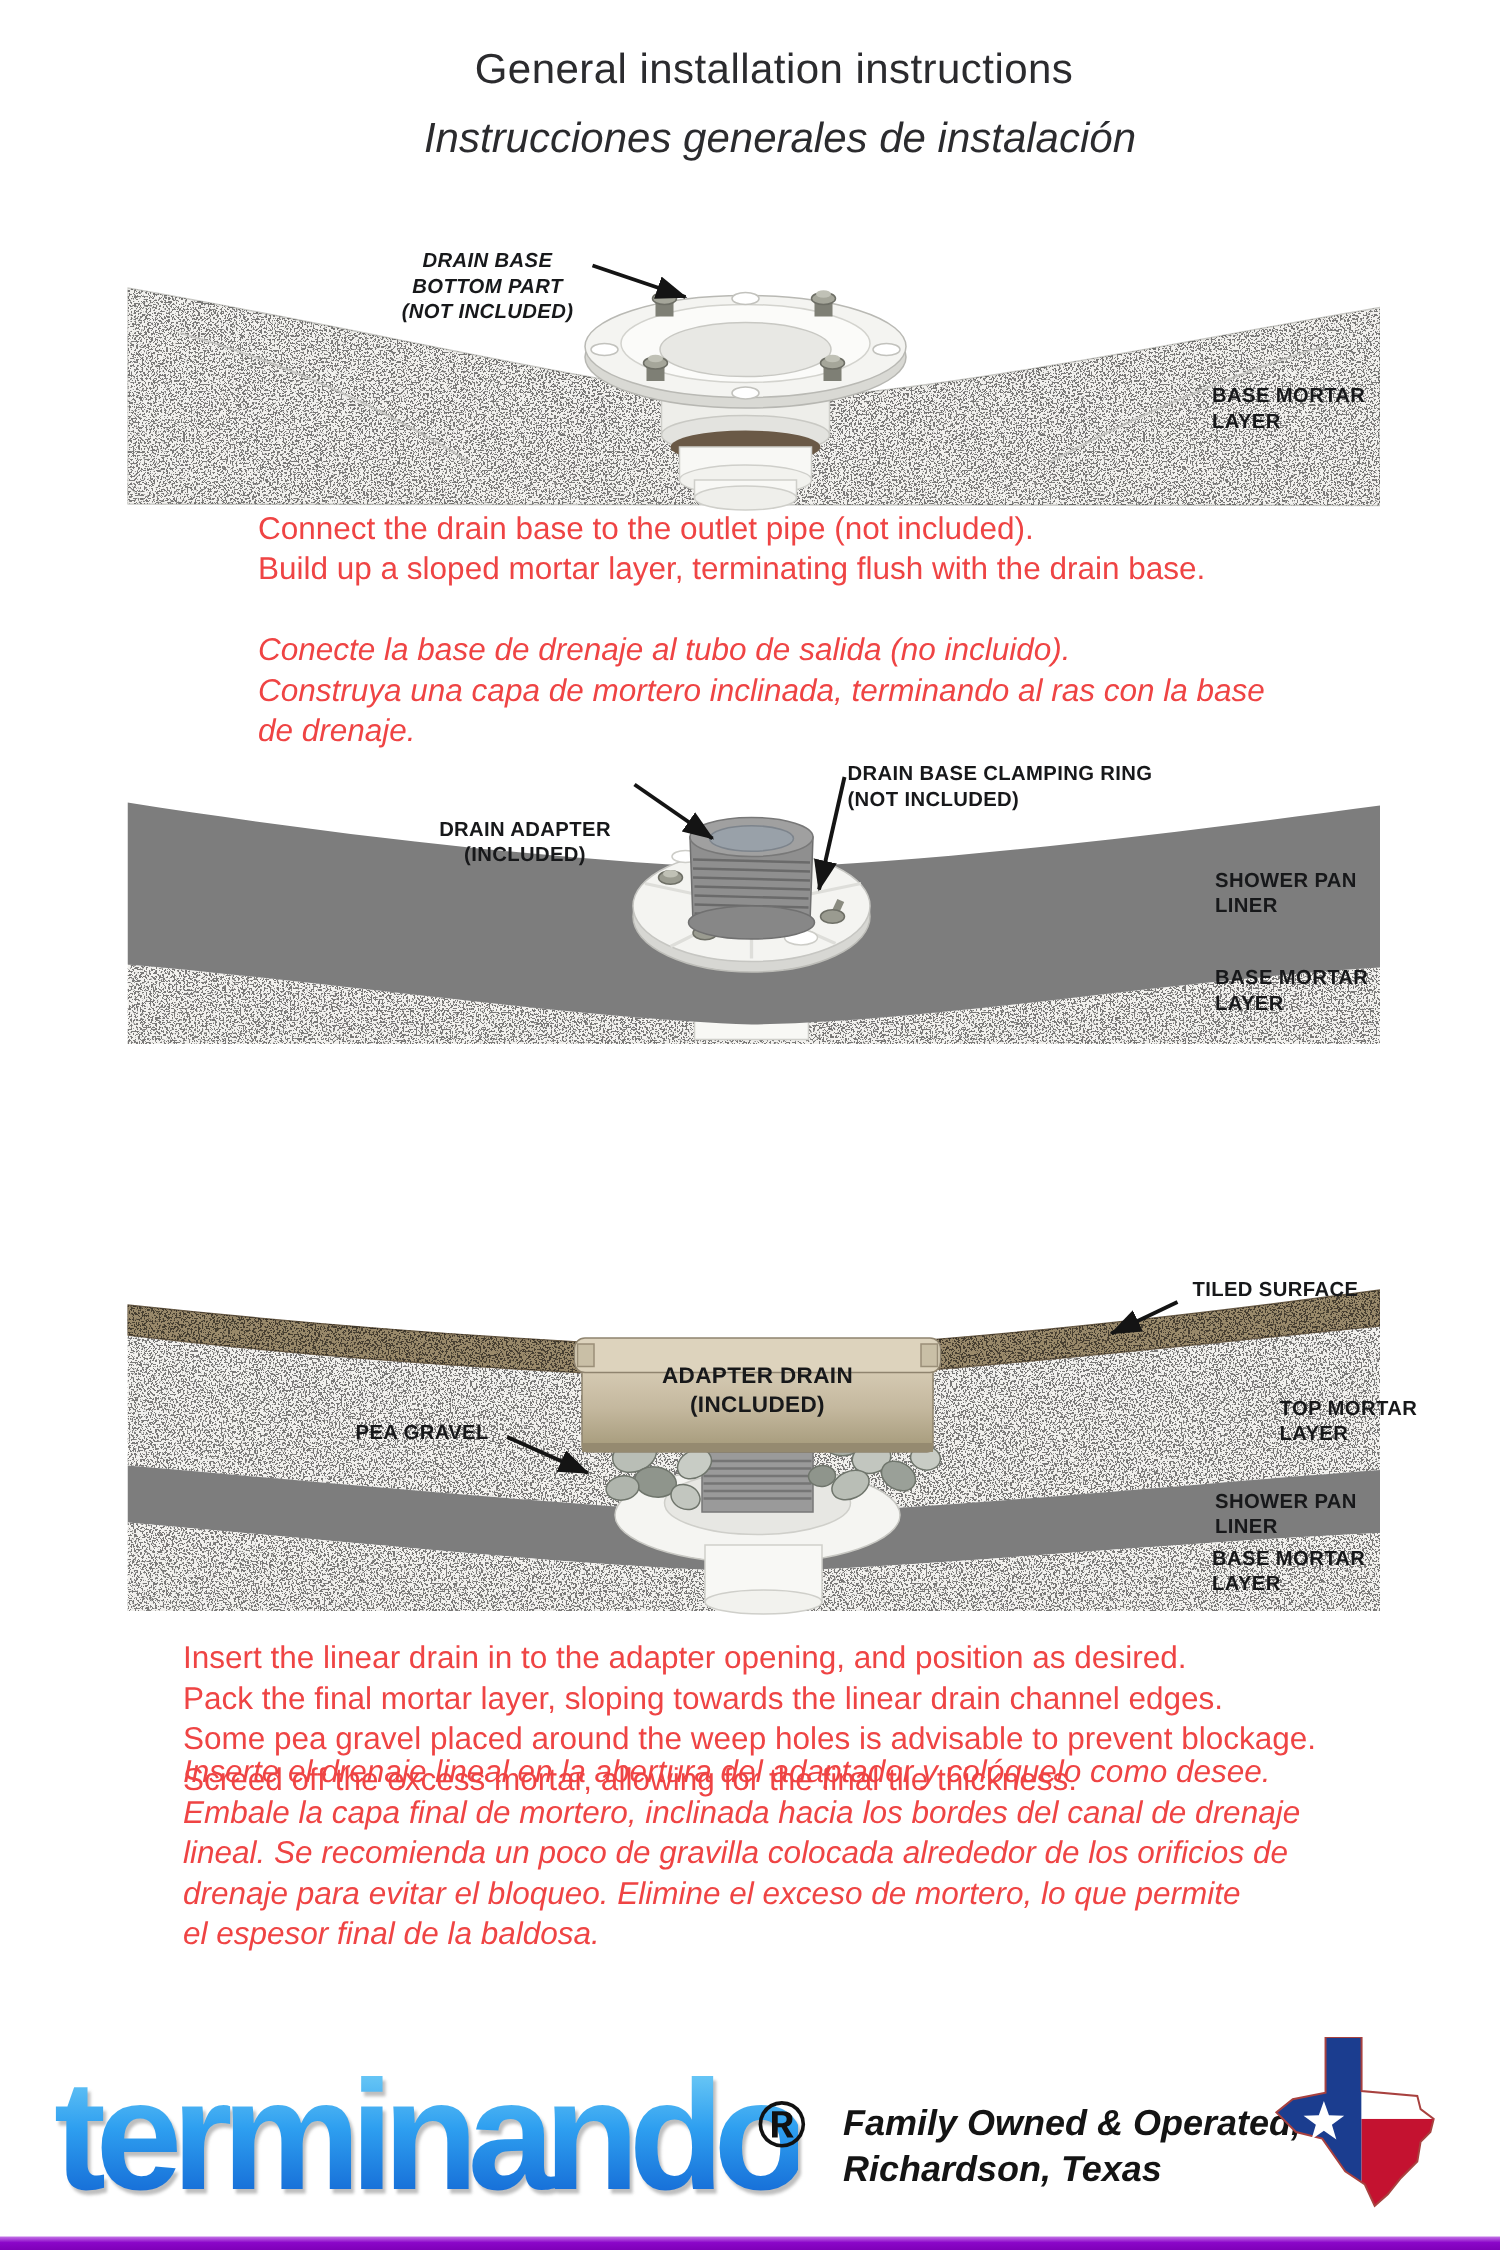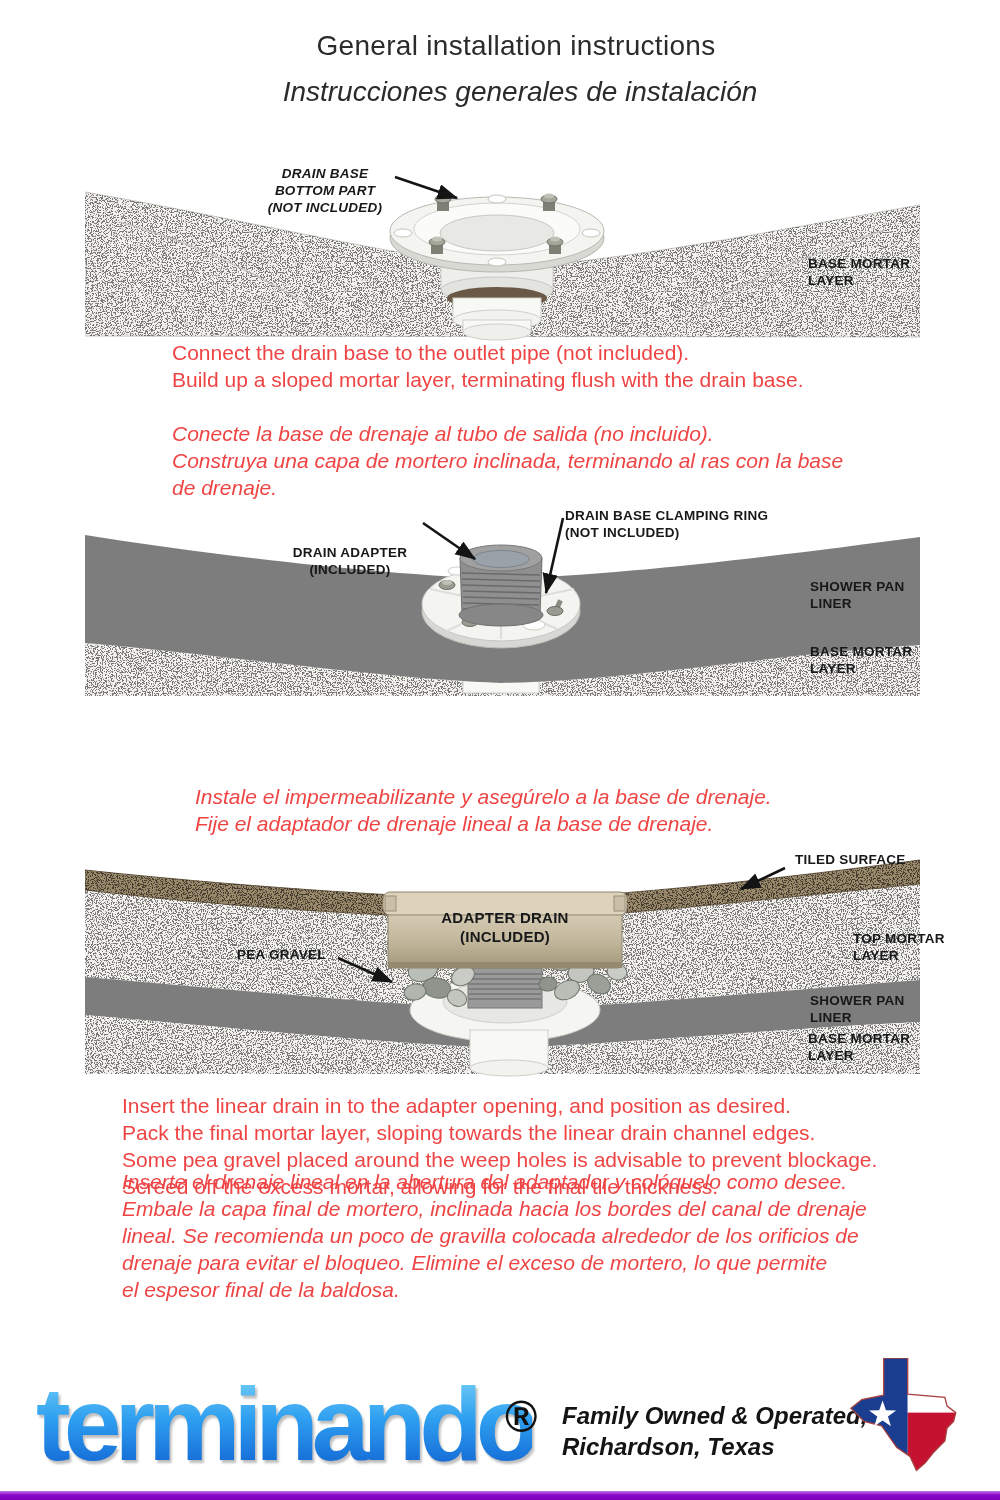--- a/index.html
+++ b/index.html
@@ -167,22 +167,20 @@
   </svg>
   <div class="abs dlabel center" style="left:280px;top:512px;width:140px;margin-top:32px;">DRAIN ADAPTER
 (INCLUDED)</div>
   <div class="abs dlabel" style="left:565px;top:507px;">DRAIN BASE CLAMPING RING
 (NOT INCLUDED)</div>
   <div class="abs dlabel" style="left:810px;top:578px;">SHOWER PAN
 LINER</div>
   <div class="abs dlabel" style="left:810px;top:643px;">BASE MORTAR
 LAYER</div>
 
-  <div class="abs para es" style="left:195px;top:759px;width:780px;">Instale el impermeabilizante y asegúrelo a la base de drenaje.
-Fije el adaptador de drenaje lineal a la base de drenaje.</div>
 
   <svg class="abs" style="left:85px;top:852px;" width="835" height="225" viewBox="0 0 835 225">
     <defs>
       <filter id="nz3" x="-5%" y="-5%" width="110%" height="110%">
         <feTurbulence type="fractalNoise" baseFrequency="0.8" numOctaves="2" seed="19"></feTurbulence>
         <feColorMatrix type="matrix" values="0 0 0 0 0  0 0 0 0 0  0 0 0 0 0  14 14 14 0 -21.5"></feColorMatrix>
         <feComposite operator="in" in2="SourceGraphic"></feComposite>
       </filter>
       <marker id="ah3" markerWidth="9" markerHeight="8" refX="7.5" refY="3" orient="auto">
         <path d="M0,0 L8,3 L0,6 Z" fill="#141414"></path>

